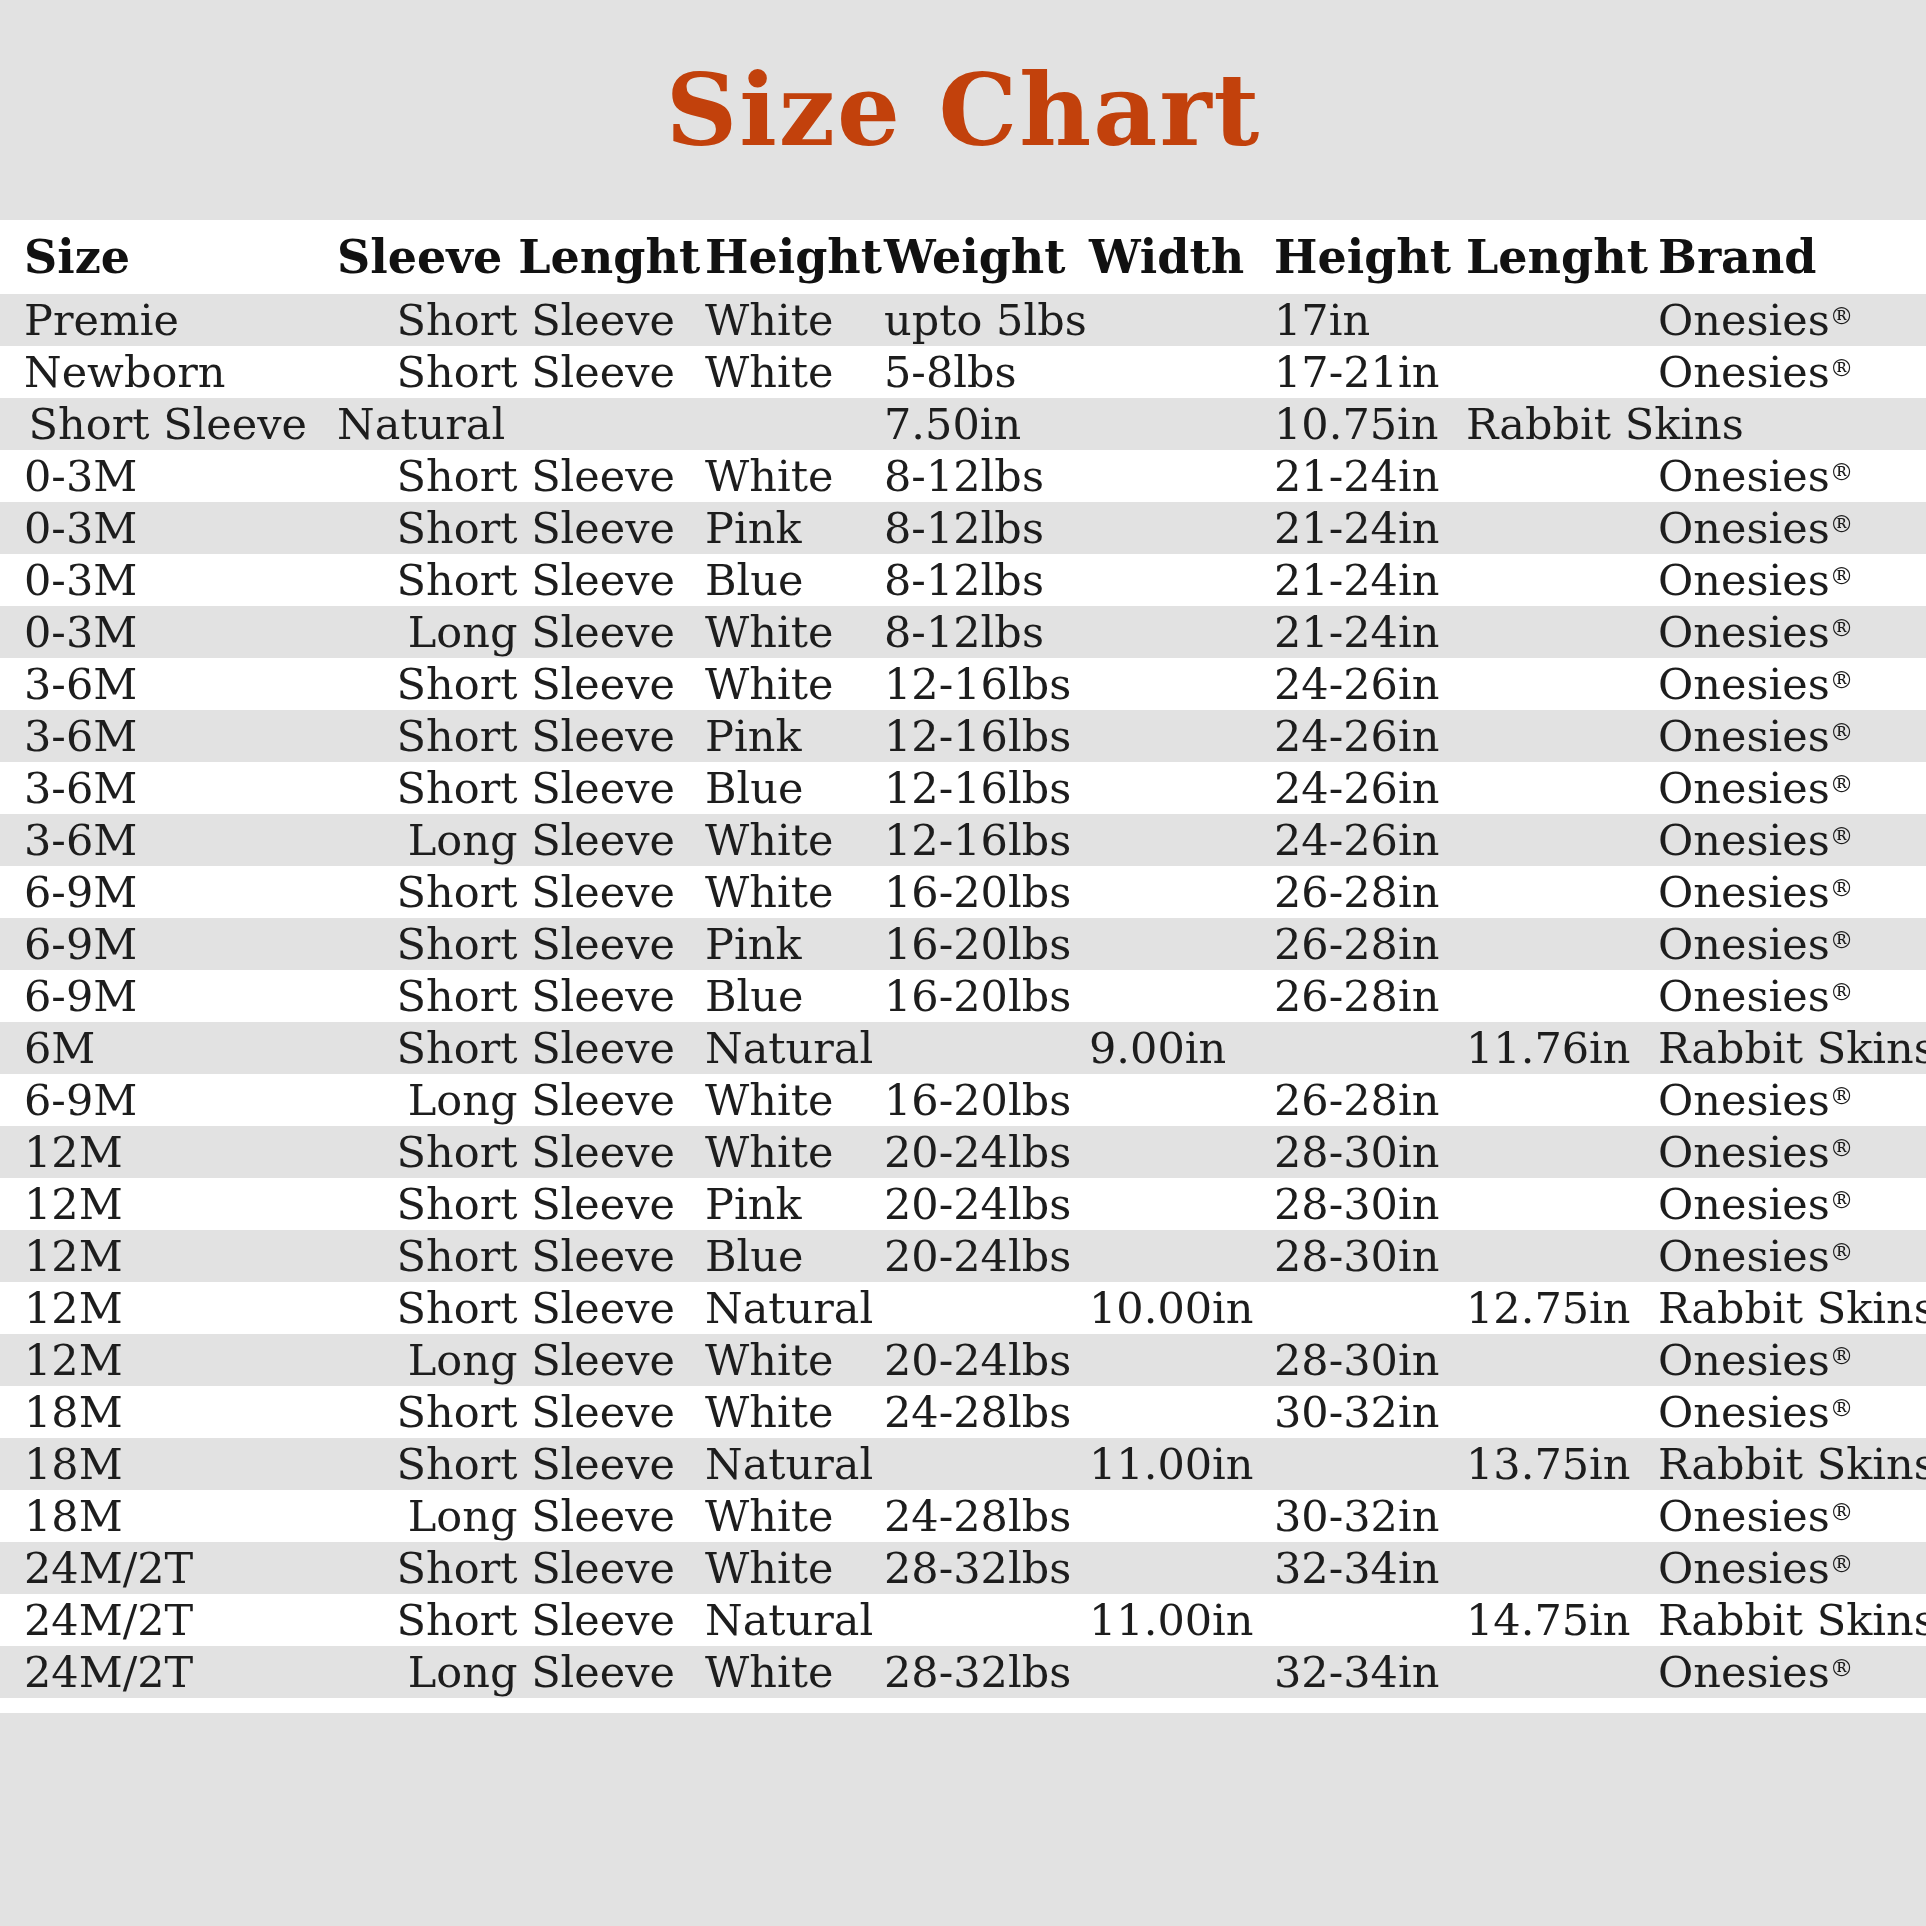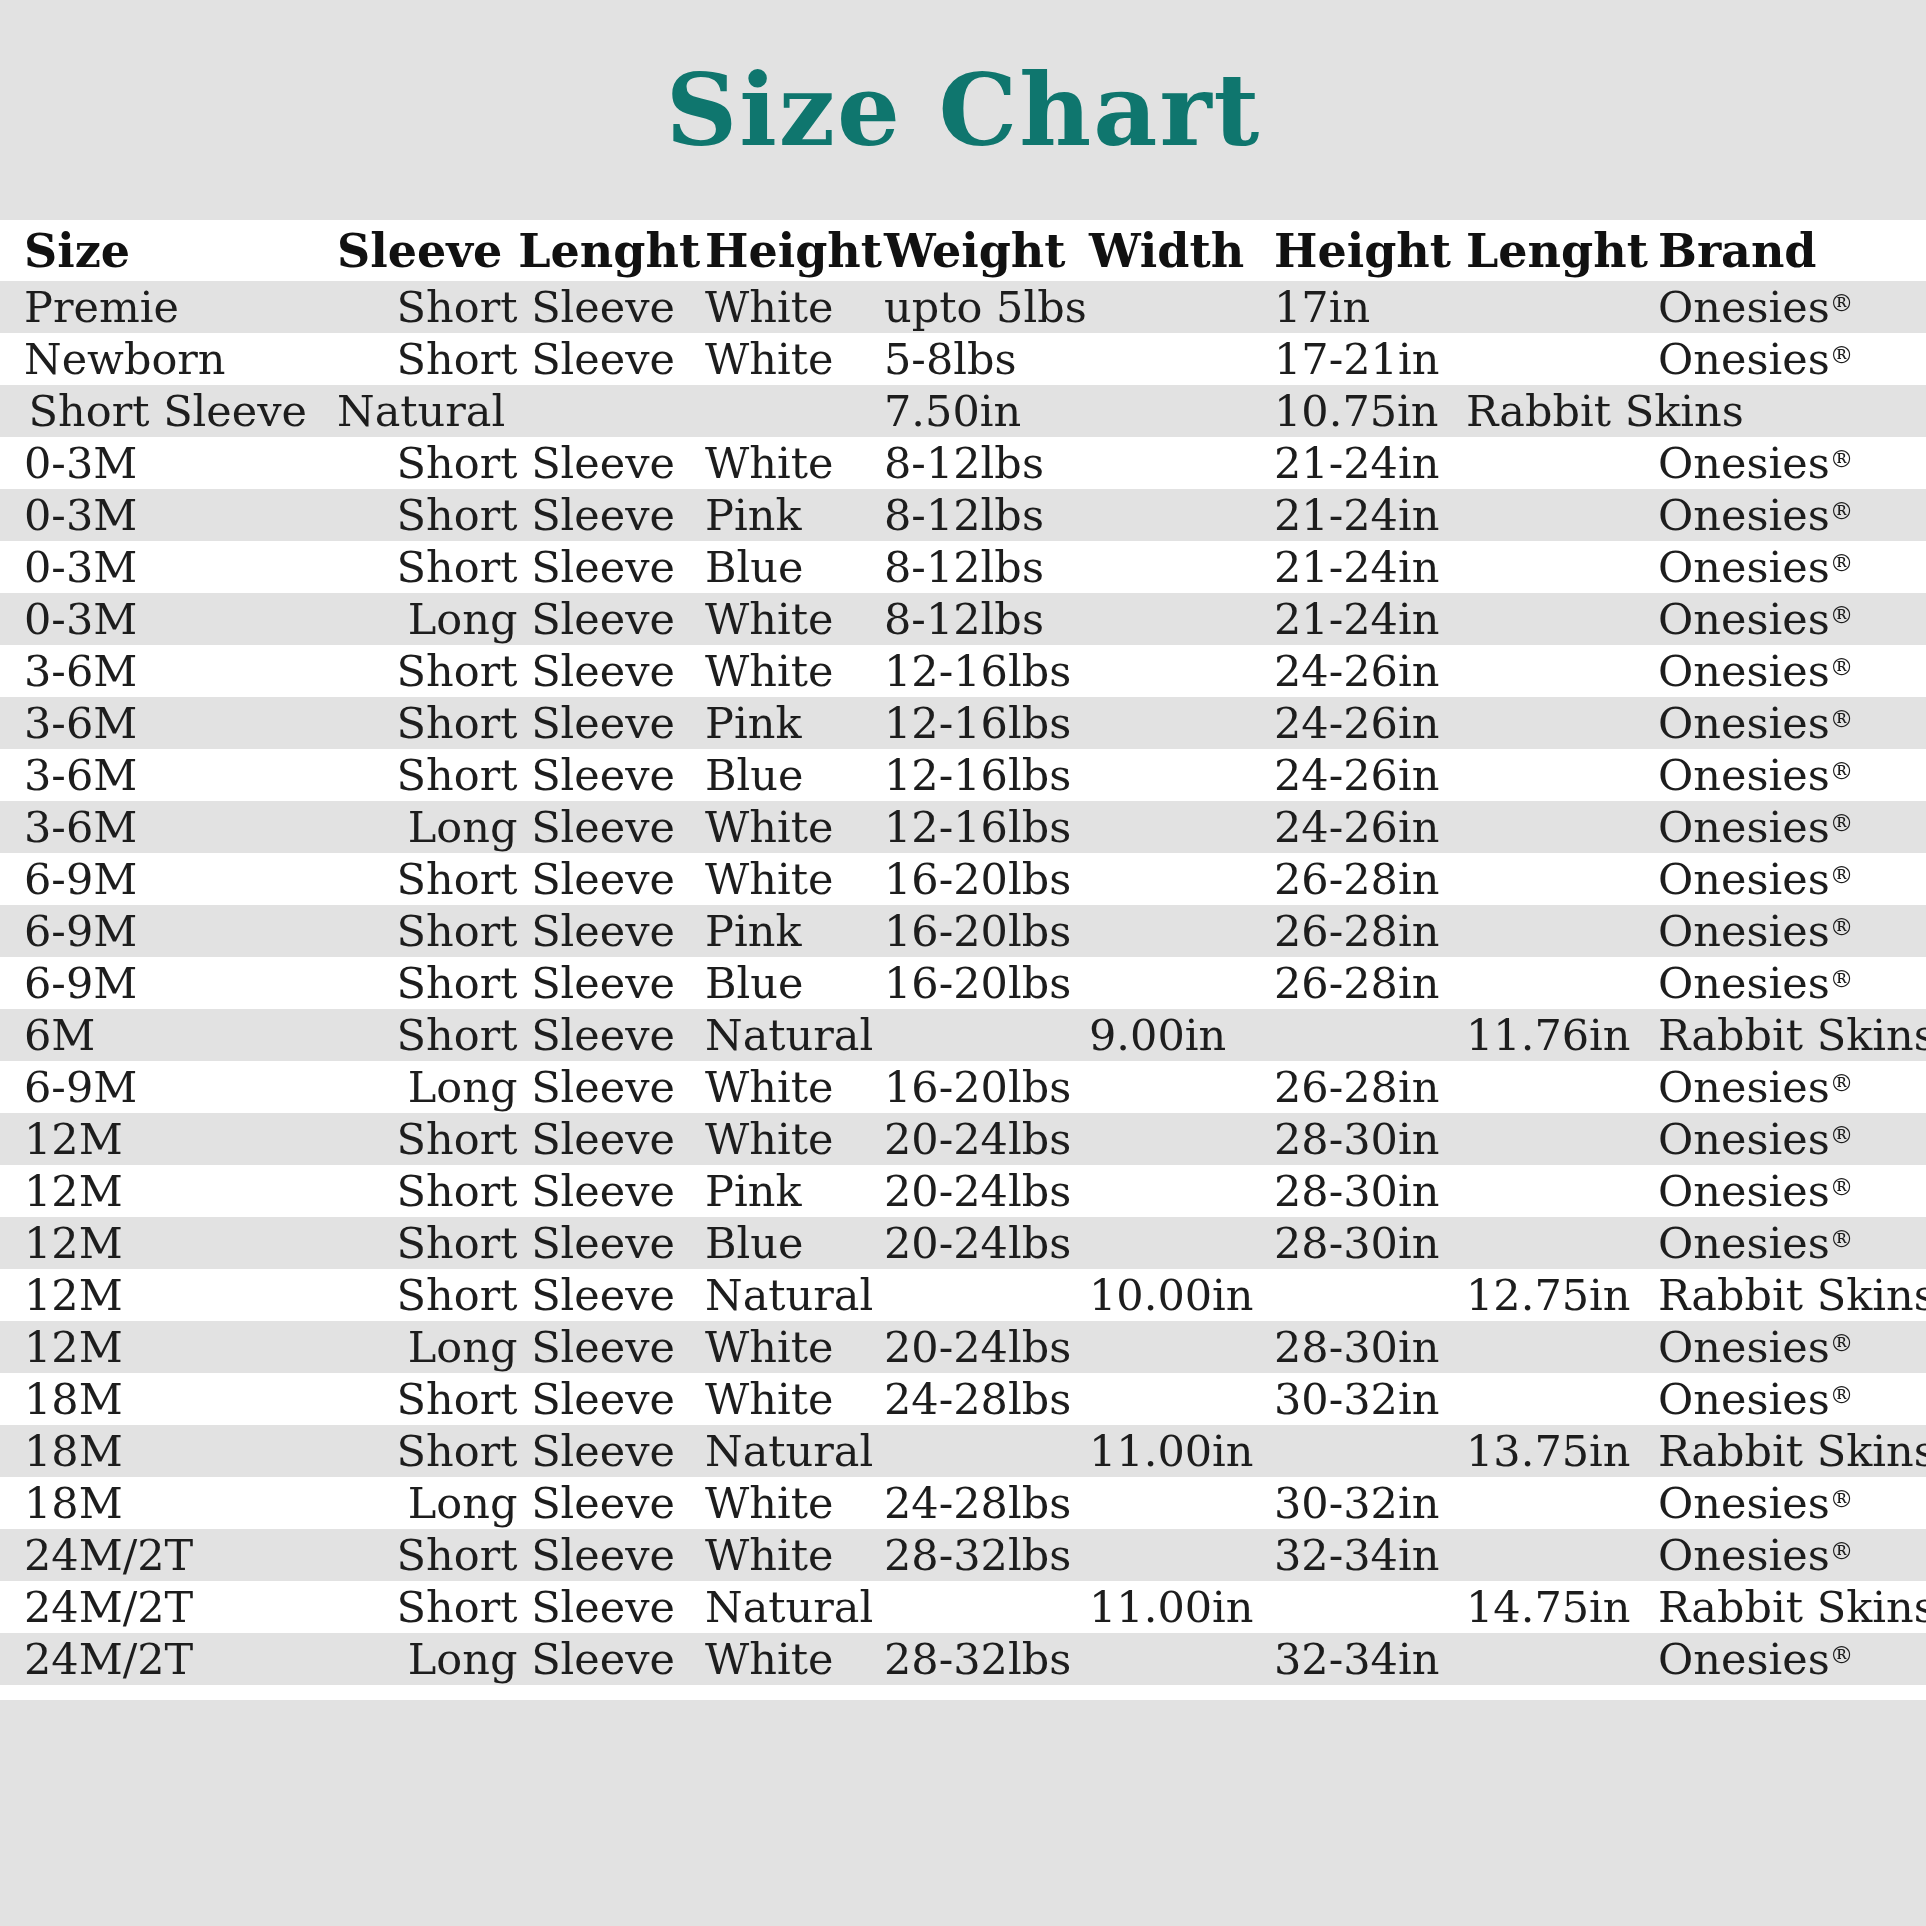--- a/index.html
+++ b/index.html
@@ -12,31 +12,31 @@
   }
   .title-area {
     height: 220px;
     display: flex;
     align-items: center;
     justify-content: center;
   }
   .title {
     font-size: 99px;
     font-weight: 700;
-    color: #0f766e;
+    color: #c2410c;
     letter-spacing: 2px;
   }
   .grid-row {
     display: grid;
     grid-template-columns: 313px 368px 179px 205px 185px 192px 192px 1fr;
     padding-left: 24px;
     align-items: center;
   }
   .header-row {
-    height: 61px;
+    height: 74px;
     background: #ffffff;
     font-weight: 700;
     font-size: 46px;
     color: #111111;
   }
   .row {
     height: 52px;
     font-size: 43px;
   }
   .rows .row:nth-child(odd)  { background: #e2e2e2; }

